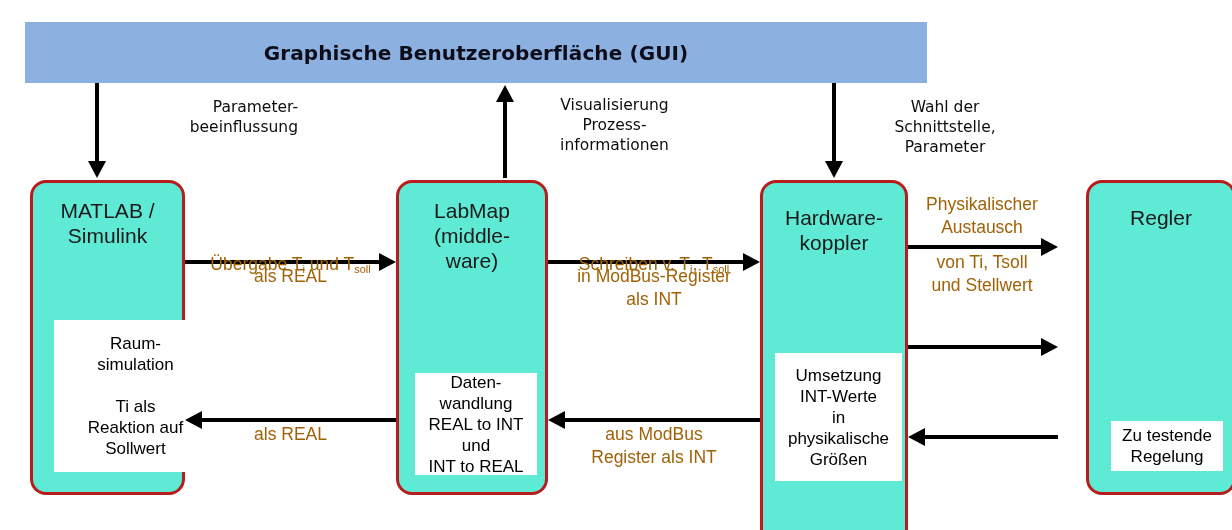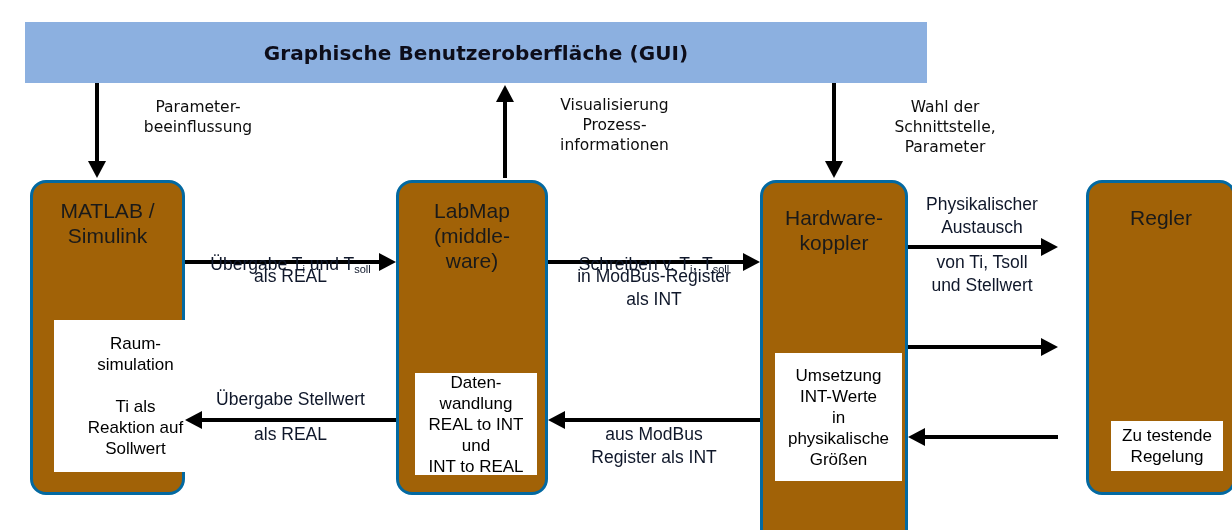--- a/index.html
+++ b/index.html
@@ -36,22 +36,22 @@
     font-family: "DejaVu Sans", sans-serif;
     font-weight: bold;
     font-size: 20px;
     color: #0d0d1a;
     letter-spacing: 0.1px;
     white-space: nowrap;
   }
 
   .node {
     position: absolute;
-    background: #a16207;
-    border: 3px solid #0369a1;
+    background: #5eead4;
+    border: 3px solid #b91c1c;
     border-radius: 16px;
     box-sizing: border-box;
   }
   .node-title {
     position: absolute;
     left: 0;
     width: 100%;
     text-align: center;
     font-size: 21px;
     line-height: 25px;
@@ -142,21 +142,21 @@
     white-space: pre-line;
     color: #0d0d0d;
   }
 
   .edge-label {
     position: absolute;
     font-size: 17.5px;
     line-height: 23px;
     text-align: center;
     white-space: pre-line;
-    color: #0f172a;
+    color: #a16207;
   }
   .edge-label sub {
     font-size: 11px;
     vertical-align: baseline;
     position: relative;
     top: 3px;
   }
 </style>
 </head>
 <body>
@@ -164,21 +164,21 @@
 <div id="stage">
 
   <div class="gui-bar">
     <span class="gui-bar-label">Graphische Benutzeroberfläche (GUI)</span>
   </div>
 
   <div class="v-arrow down" style="left:97px; top:83px; height:95px;">
     <div class="shaft" style="top:0; height:78px;"></div>
     <div class="head" style="top:78px;"></div>
   </div>
-  <div class="gui-label" style="left:108px; top:97px; width:180px; text-align:center;">Parameter-
+  <div class="gui-label" style="left:118px; top:97px; width:180px; text-align:right;">Parameter-
 beeinflussung</div>
 
   <div class="v-arrow up" style="left:505px; top:85px; height:93px;">
     <div class="shaft" style="top:17px; height:76px;"></div>
     <div class="head" style="top:0;"></div>
   </div>
   <div class="gui-label" style="left:527px; top:95px; width:175px; text-align:center;">Visualisierung
 Prozess-
 informationen</div>
 
@@ -234,21 +234,20 @@
   </div>
   <div class="edge-label" style="left:183px; top:230px; width:215px;">
     <span><span>Übergabe T</span><sub>i</sub><span> und T</span><sub>soll</sub></span>
   </div>
   <div class="edge-label" style="left:183px; top:265px; width:215px;">als REAL</div>
 
   <div class="h-arrow left" style="left:185px; top:420px; width:211px;">
     <div class="head" style="left:0;"></div>
     <div class="shaft" style="left:17px; width:194px;"></div>
   </div>
-  <div class="edge-label" style="left:183px; top:388px; width:215px;">Übergabe Stellwert</div>
   <div class="edge-label" style="left:183px; top:423px; width:215px;">als REAL</div>
 
   <div class="h-arrow right" style="left:548px; top:262px; width:212px;">
     <div class="shaft" style="left:0; width:195px;"></div>
     <div class="head" style="left:195px;"></div>
   </div>
   <div class="edge-label" style="left:546px; top:230px; width:216px;">
     <span><span>Schreiben v. T</span><sub>i</sub><span>, T</span><sub>soll</sub></span>
   </div>
   <div class="edge-label" style="left:546px; top:265px; width:216px;">in ModBus-Register

